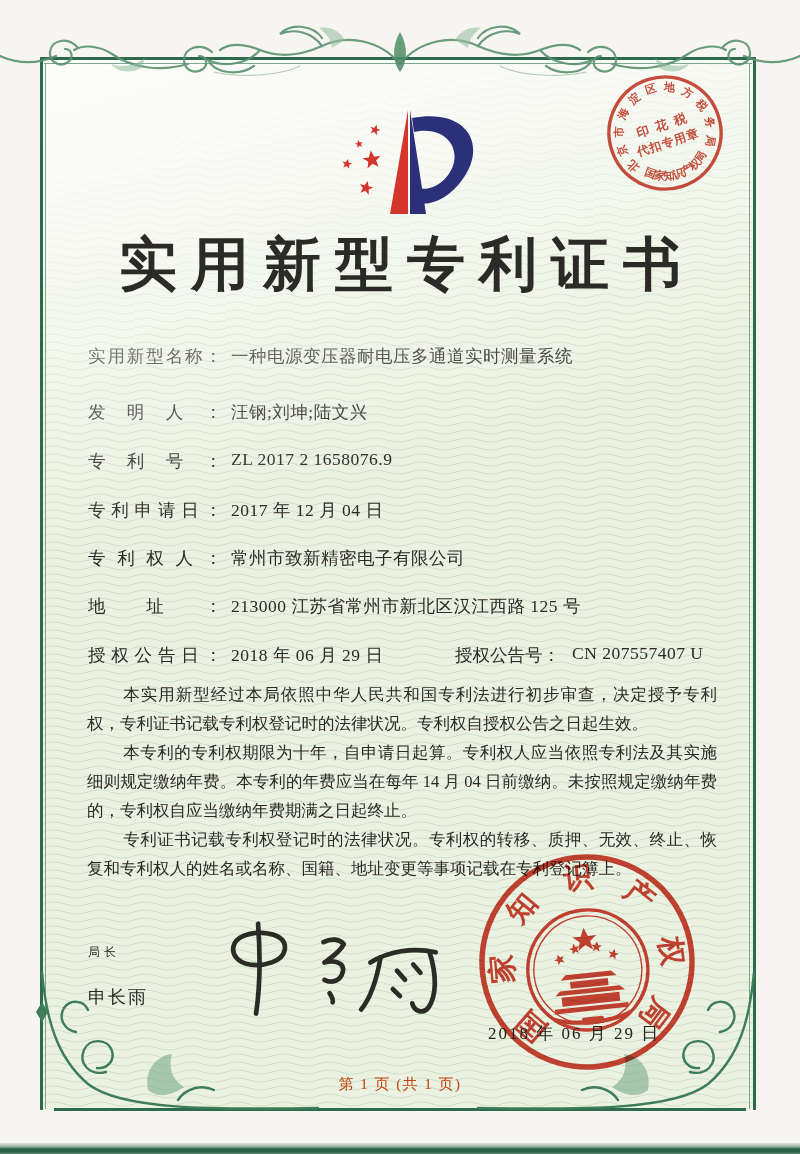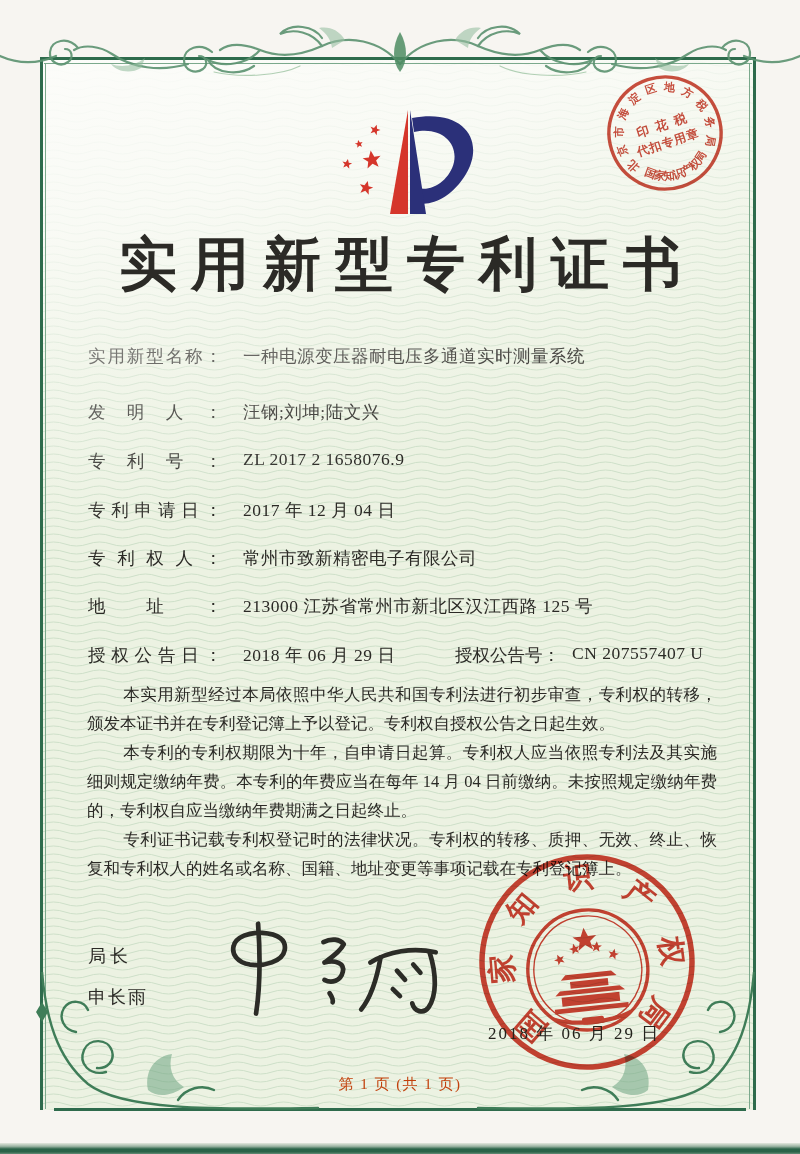--- a/index.html
+++ b/index.html
@@ -19,26 +19,26 @@
   .bottom-strip{left:0;top:1143px;width:800px;height:11px;z-index:5;
     background:linear-gradient(#e3e7de 0%,#9db5a4 30%,#2a6348 55%,#2a6348 80%,#668d77 100%);}
   
   .content{z-index:4;}
   .cert-no{left:88px;top:112px;font-size:19px;letter-spacing:3px;}
   .logo{left:328px;top:102px;width:154px;height:124px;}
   .title{left:0;top:226px;width:800px;text-align:center;font-size:58px;font-weight:700;
          letter-spacing:14px;text-indent:14px;}
   .row{position:absolute;left:88px;width:640px;white-space:nowrap;font-size:17.5px;}
   .flabel{display:inline-block;width:134px;text-align:justify;text-align-last:justify;vertical-align:top;}
-  .fvalue{margin-left:21px;letter-spacing:.5px;}
+  .fvalue{margin-left:9px;letter-spacing:.5px;}
   .pair2-label{position:absolute;left:367px;top:0;}
   .pair2-value{position:absolute;left:484px;top:0;letter-spacing:.5px;}
   .paragraphs{left:87px;top:680px;width:630px;font-size:16.5px;line-height:29px;text-align:justify;}
   .paragraphs p{margin:0;text-indent:2.2em;}
-  .sig-post{left:88px;top:944px;font-size:18px;letter-spacing:4px;}
+  .sig-post{left:88px;top:944px;font-size:12px;letter-spacing:4px;}
   .sig-name{left:88px;top:985px;font-size:18px;letter-spacing:2px;}
   .signature-svg{left:205px;top:903px;width:245px;height:118px;z-index:4;}
   .footer{left:0;top:1075px;width:800px;text-align:center;font-size:15px;letter-spacing:1.5px;color:#c2410c;}
   
   .tax-seal{left:598px;top:66px;width:134px;height:134px;z-index:6;mix-blend-mode:multiply;opacity:.92;}
   .office-seal{left:470px;top:845px;width:234px;height:234px;z-index:6;mix-blend-mode:multiply;opacity:.93;}
   .seal-date{left:488px;top:1022px;font-size:17px;letter-spacing:2px;z-index:7;color:#23221c;}
   svg text{font-family:"Liberation Serif","DejaVu Serif",serif;}
 </style>
 </head>
@@ -137,21 +137,21 @@
   <div class="row" style="top:594px">
     <span class="flabel">地址：</span><span class="fvalue">213000 江苏省常州市新北区汉江西路 125 号</span>
   </div>
   <div class="row" style="top:643px">
     <span class="flabel">授权公告日：</span><span class="fvalue">2018 年 06 月 29 日</span>
     <span class="pair2-label">授权公告号：</span>
     <span class="pair2-value">CN 207557407 U</span>
   </div>
 
   <div class="abs content paragraphs">
-    <p>本实用新型经过本局依照中华人民共和国专利法进行初步审查，专利权的转移，颁发本证书并在专利登记簿上予以登记。专利权自授权公告之日起生效。</p>
+    <p>本实用新型经过本局依照中华人民共和国专利法进行初步审查，决定授予专利权，专利证书记载专利权登记时的法律状况。专利权自授权公告之日起生效。</p>
     <p>本专利的专利权期限为十年，自申请日起算。专利权人应当依照专利法及其实施细则规定缴纳年费。本专利的年费应当在每年 14 月 04 日前缴纳。未按照规定缴纳年费的，专利权自应当缴纳年费期满之日起终止。</p>
     <p>专利证书记载专利权登记时的法律状况。专利权的转移、质押、无效、终止、恢复和专利权人的姓名或名称、国籍、地址变更等事项记载在专利登记簿上。</p>
   </div>
 
   <div class="abs content sig-post">局长</div>
   <div class="abs content sig-name">申长雨</div>
   <svg class="abs signature-svg" width="245" height="118" viewBox="0 0 240 115">
     <g fill="none" stroke="#1c1c18" stroke-width="4.6" stroke-linecap="round" stroke-linejoin="round" opacity="0.92">
       <path d="M28,42 C30,33 44,28 56,29 C72,30 80,36 78,46 C76,57 58,62 44,60 C32,58 26,50 28,42 Z"></path>
       <path d="M52,20 C54,48 54,82 50,108"></path>

